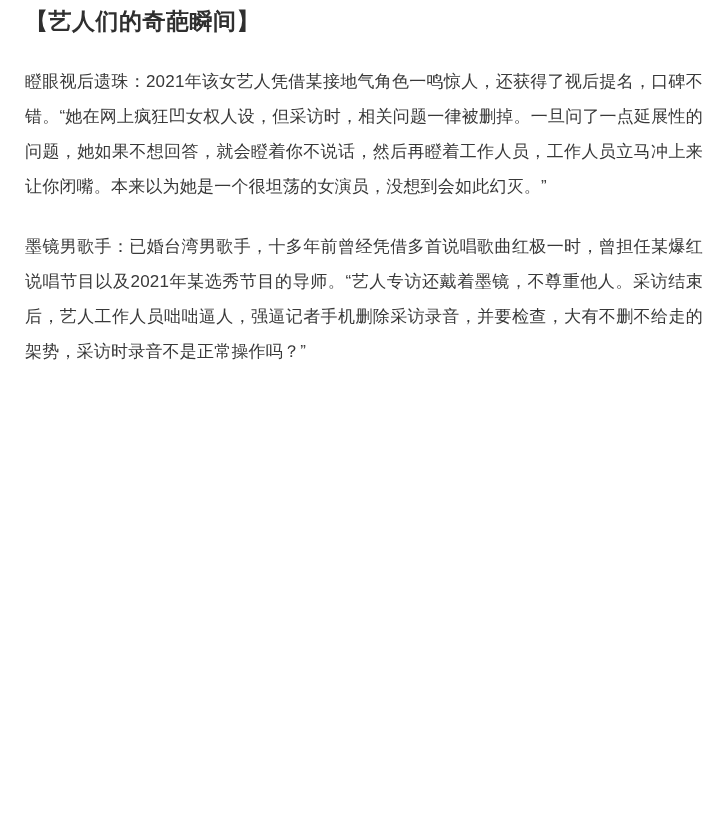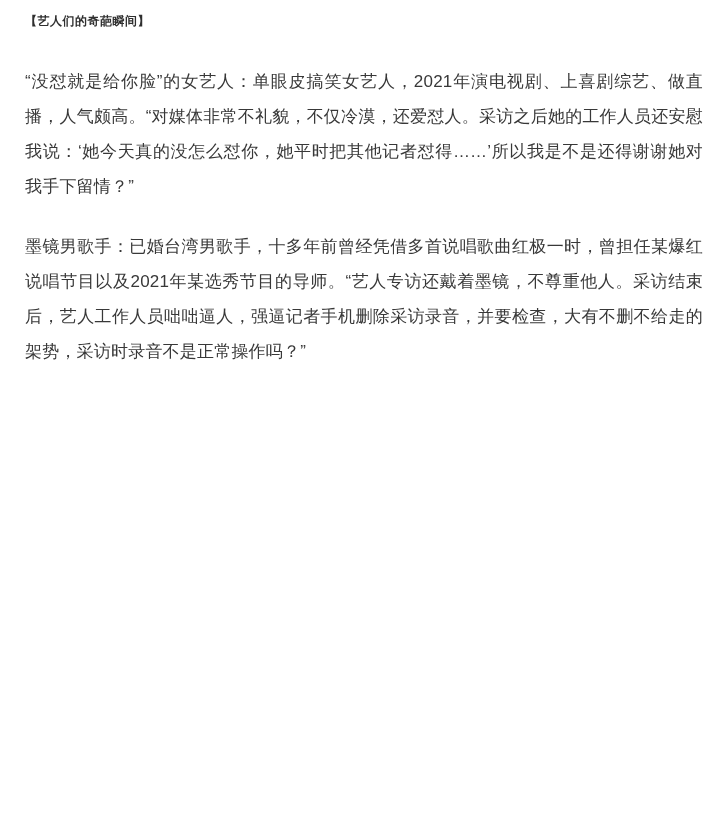--- a/index.html
+++ b/index.html
@@ -15,21 +15,21 @@
   }
   .doc {
     box-sizing: border-box;
     width: 728px;
     height: 829px;
     padding: 4px 25px 0 25px;
     background: #ffffff;
   }
   .title {
     margin: 0 0 25px 0;
-    font-size: 12px;
+    font-size: 23px;
     line-height: 35px;
     font-weight: 700;
     color: #2f2f2f;
     letter-spacing: 0.5px;
   }
   .para {
     margin: 0 0 25px 0;
     font-size: 17px;
     line-height: 35px;
     font-weight: 400;
@@ -44,17 +44,17 @@
   }
 </style>
 </head>
 <body>
 
 <div class="doc">
   <h1 class="title">【艺人们的奇葩瞬间】</h1>
 
 
 
+  <p class="para">瞪眼视后遗珠：2021年该女艺人凭借某接地气角色一鸣惊人，还获得了视后提名，口碑不错。“她在网上疯狂凹女权人设，但采访时，相关问题一律被删掉。一旦问了一点延展性的问题，她如果不想回答，就会瞪着你不说话，然后再瞪着工作人员，工作人员立马冲上来让你闭嘴。本来以为她是一个很坦荡的女演员，没想到会如此幻灭。”</p>
 
-  <p class="para">“没怼就是给你脸”的女艺人：单眼皮搞笑女艺人，2021年演电视剧、上喜剧综艺、做直播，人气颇高。“对媒体非常不礼貌，不仅冷漠，还爱怼人。采访之后她的工作人员还安慰我说：‘她今天真的没怎么怼你，她平时把其他记者怼得……’所以我是不是还得谢谢她对我手下留情？”</p>
 
   <p class="para">墨镜男歌手：已婚台湾男歌手，十多年前曾经凭借多首说唱歌曲红极一时，曾担任某爆红说唱节目以及2021年某选秀节目的导师。“艺人专访还戴着墨镜，不尊重他人。采访结束后，艺人工作人员咄咄逼人，强逼记者手机删除采访录音，并要检查，大有不删不给走的架势，采访时录音不是正常操作吗？”</p>
 </div>
 
 </body></html>

